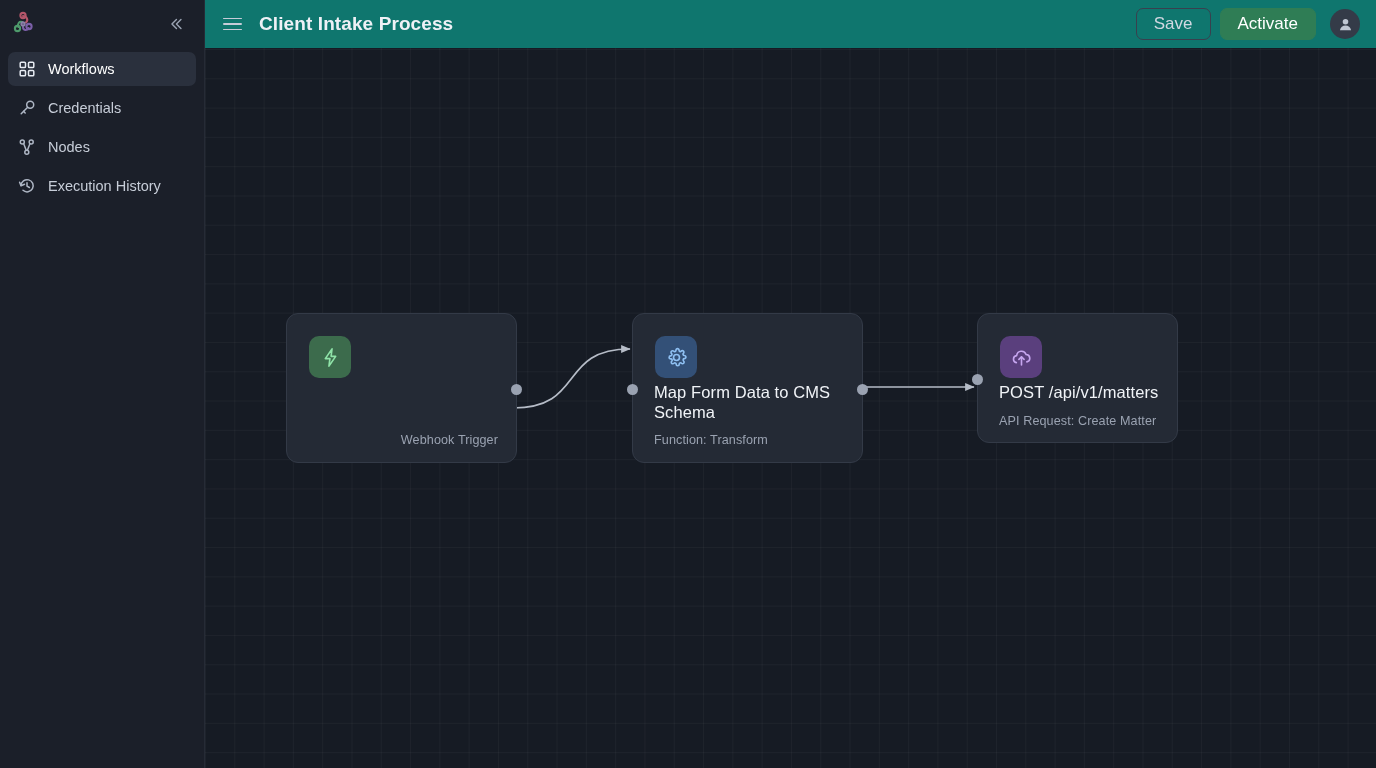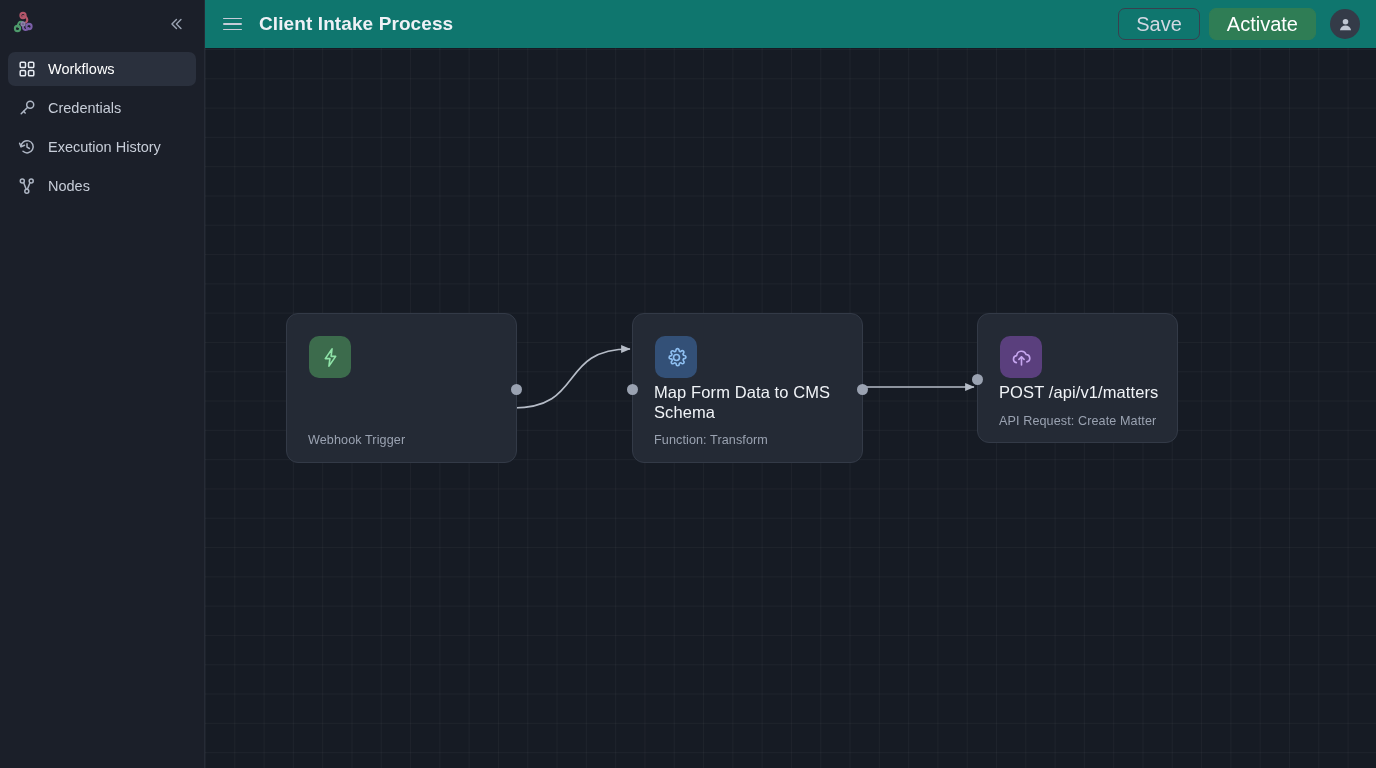--- a/index.html
+++ b/index.html
@@ -51,21 +51,21 @@
   }
   #menu-btn {
     width: 26px; height: 26px; display: flex; flex-direction: column;
     justify-content: center; gap: 4px; cursor: pointer; margin-right: 10px;
   }
   #menu-btn span { display:block; height: 1.6px; width: 19px; background: #c6ccd8; border-radius: 2px; }
   #wf-title { color: #eef1f6; font-size: 19px; letter-spacing: .1px; }
   #topbar-actions { margin-left: auto; display: flex; align-items: center; gap: 9px; }
   .btn {
     height: 32px; padding: 0 17px; border-radius: 7px;
-    font-size: 20px; display: flex; align-items: center;
+    font-size: 17px; display: flex; align-items: center;
     justify-content: center; cursor: pointer; user-select: none;
   }
   #btn-save { background: transparent; border: 1px solid #39404e; color: #d2d8e2; }
   #btn-activate { background: #2f7d55; border: 1px solid #2f7d55; color: #ffffff; }
   #avatar {
     width: 30px; height: 30px; border-radius: 50%;
     background: #343b48; display: flex; align-items: center;
     justify-content: center; cursor: pointer; margin-left: 5px; color:#c0c7d3;
   }
 
@@ -157,39 +157,39 @@
             <path d="M9.7 8.3 L3.2 14.8"></path>
             <path d="M5.6 12.4 L7.2 14"></path>
           </svg>
         </span>
         <span class="nav-label">Credentials</span>
       </div>
 
       <div class="nav-item">
         <span class="nav-icon">
           <svg viewBox="0 0 18 18" width="18" height="18" fill="none" stroke="currentColor" stroke-width="1.5" stroke-linecap="round" stroke-linejoin="round" aria-hidden="true">
-            <path d="M3 8.6 A6.1 6.1 0 1 1 5 13.3"></path>
-            <polyline points="1.6,5.2 3,8.8 6.5,7.2"></polyline>
-            <polyline points="9,5.7 9,9.1 11.4,10.5"></polyline>
-          </svg>
-        </span>
-        <span class="nav-label">Execution History</span>
-      </div>
-
-      <div class="nav-item">
-        <span class="nav-icon">
-          <svg viewBox="0 0 18 18" width="18" height="18" fill="none" stroke="currentColor" stroke-width="1.5" stroke-linecap="round" stroke-linejoin="round" aria-hidden="true">
             <circle cx="4.3" cy="4" r="2"></circle>
             <circle cx="13.2" cy="4" r="2"></circle>
             <circle cx="8.8" cy="14.2" r="2"></circle>
             <path d="M5.6 5.6 L8.2 12.3"></path>
             <path d="M12 5.6 L9.4 12.3"></path>
           </svg>
         </span>
         <span class="nav-label">Nodes</span>
+      </div>
+
+      <div class="nav-item">
+        <span class="nav-icon">
+          <svg viewBox="0 0 18 18" width="18" height="18" fill="none" stroke="currentColor" stroke-width="1.5" stroke-linecap="round" stroke-linejoin="round" aria-hidden="true">
+            <path d="M3 8.6 A6.1 6.1 0 1 1 5 13.3"></path>
+            <polyline points="1.6,5.2 3,8.8 6.5,7.2"></polyline>
+            <polyline points="9,5.7 9,9.1 11.4,10.5"></polyline>
+          </svg>
+        </span>
+        <span class="nav-label">Execution History</span>
       </div>
 
     </nav>
   </aside>
 
   <section id="main">
 
     <header id="topbar">
       <span id="menu-btn">
         <span></span>
@@ -222,21 +222,21 @@
             <path d="M 653 339 L 769 339" fill="none" stroke="#b6bcc7" stroke-width="1.7" marker-end="url(#arrow)"></path>
           </g>
       </svg>
       <div id="node-layer">
           <div class="node" style="left: 81px; top: 265px; width: 231px; height: 150px; background: rgb(36, 42, 53); border-color: rgb(51, 58, 71);">
             <div class="node-icon" style="background: rgb(60, 107, 76);">
               <svg viewBox="0 0 24 24" width="23" height="23" fill="none" stroke="#8fe3a8" stroke-width="1.7" stroke-linecap="round" stroke-linejoin="round">
                 <path d="M13.6 3 L6.6 13.2 H11.4 L10.4 21 L17.4 10.8 H12.6 Z"></path>
               </svg>
             </div>
-            <div class="node-sub" style="top: 119px;">Webhook Trigger</div>
+            <div class="node-sub" style="top: 119px; text-align: right;">Webhook Trigger</div>
             <div class="port" style="right: -6px; top: 69.5px; background: rgb(154, 162, 177);"></div>
           </div>
           <div class="node" style="left: 427px; top: 265px; width: 231px; height: 150px; background: rgb(36, 42, 53); border-color: rgb(51, 58, 71);">
             <div class="node-icon" style="background: rgb(51, 80, 119);">
               <svg viewBox="0 0 24 24" width="23" height="23" fill="none" stroke="#8fc0f2" stroke-width="1.7" stroke-linecap="round" stroke-linejoin="round">
                 <circle cx="12" cy="12" r="3.1"></circle>
                 <path d="M19.1 14.2 a1.3 1.3 0 0 0 .26 1.44l.05.05a1.6 1.6 0 1 1-2.26 2.26l-.05-.05a1.3 1.3 0 0 0-1.44-.26 1.3 1.3 0 0 0-.79 1.19v.14a1.6 1.6 0 0 1-3.2 0v-.07a1.3 1.3 0 0 0-.85-1.19 1.3 1.3 0 0 0-1.44.26l-.05.05a1.6 1.6 0 1 1-2.26-2.26l.05-.05a1.3 1.3 0 0 0 .26-1.44 1.3 1.3 0 0 0-1.19-.79H5.9a1.6 1.6 0 0 1 0-3.2h.07a1.3 1.3 0 0 0 1.19-.85 1.3 1.3 0 0 0-.26-1.44l-.05-.05A1.6 1.6 0 1 1 9.11 5.4l.05.05a1.3 1.3 0 0 0 1.44.26h.06a1.3 1.3 0 0 0 .79-1.19V4.4a1.6 1.6 0 1 1 3.2 0v.07a1.3 1.3 0 0 0 .79 1.19 1.3 1.3 0 0 0 1.44-.26l.05-.05a1.6 1.6 0 1 1 2.26 2.26l-.05.05a1.3 1.3 0 0 0-.26 1.44v.06a1.3 1.3 0 0 0 1.19.79h.14a1.6 1.6 0 1 1 0 3.2h-.07a1.3 1.3 0 0 0-1.19.79z"></path>
               </svg>
             </div>
             <div class="node-title">Map Form Data to CMS Schema</div>

